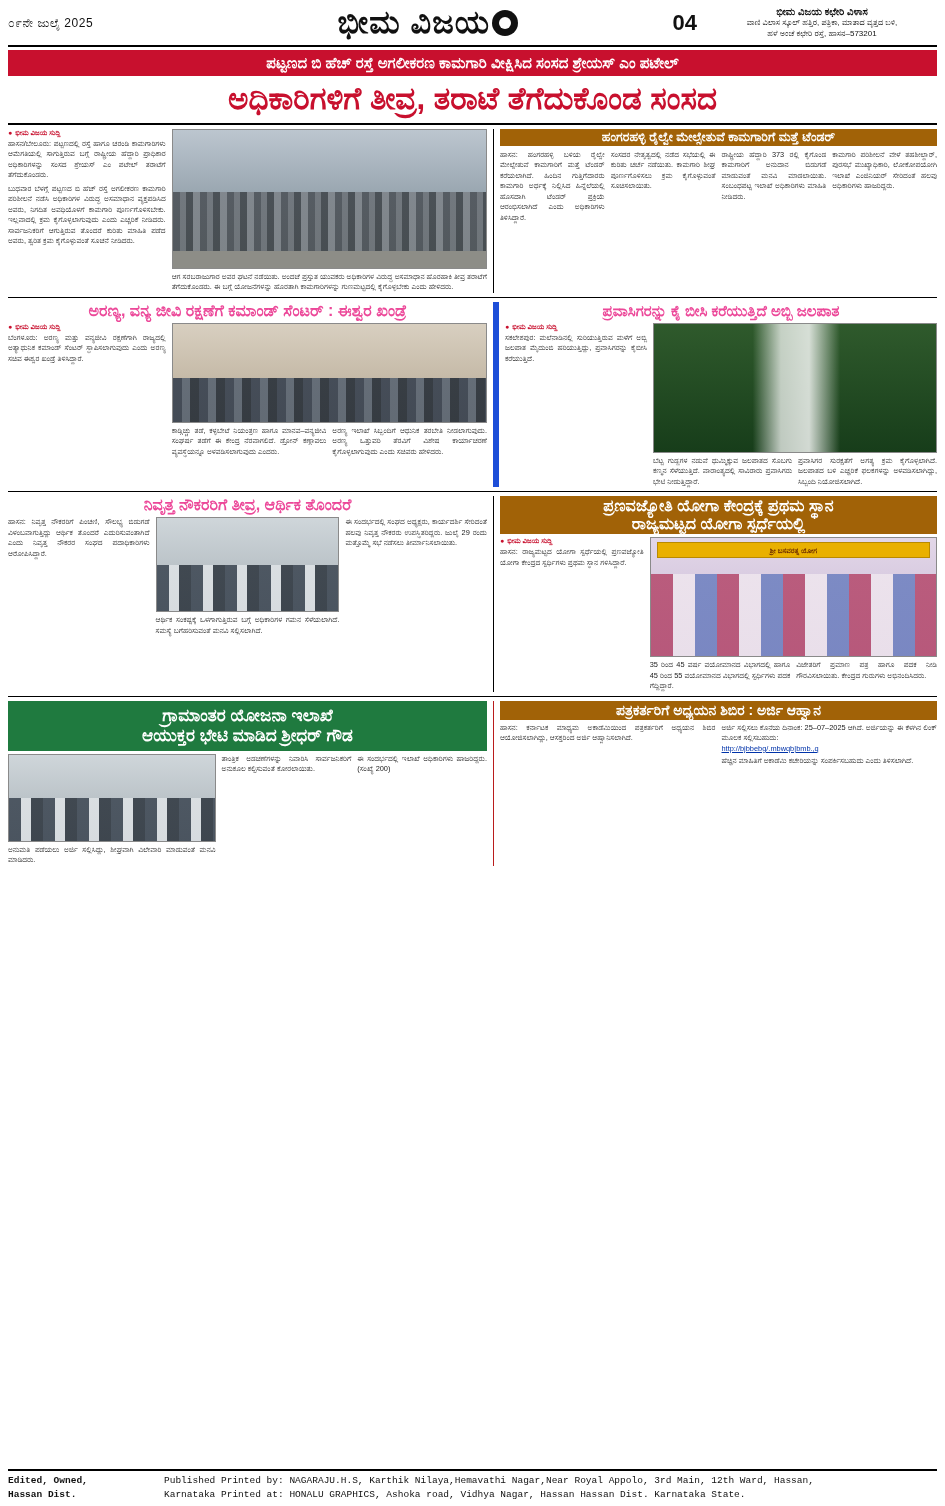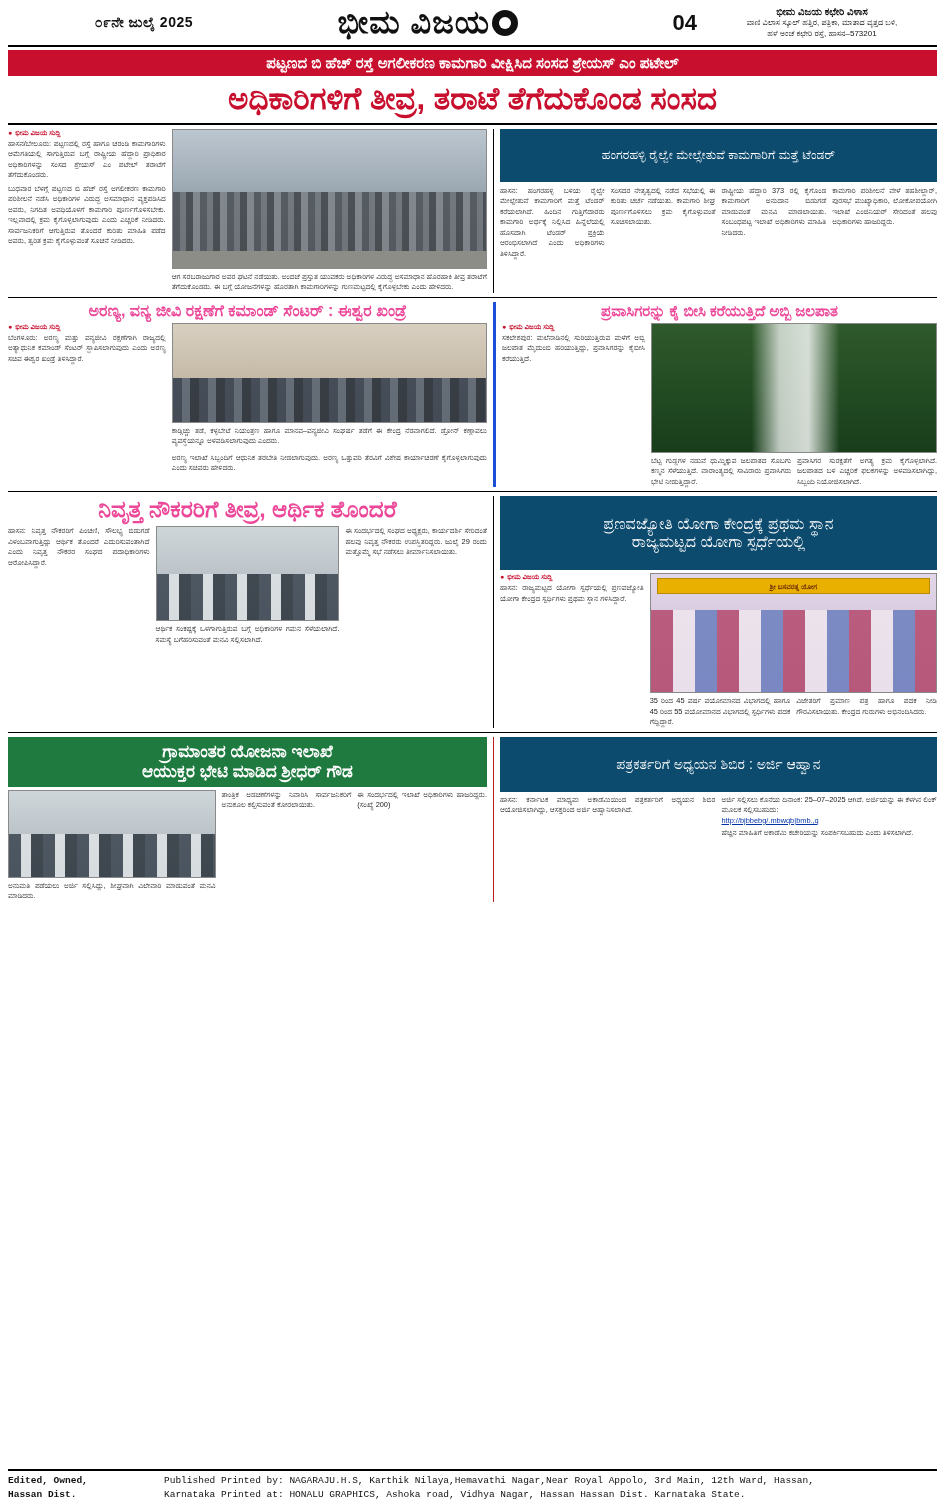--- a/index.html
+++ b/index.html
@@ -9,42 +9,42 @@
     height: 1506px;
     background: #ffffff;
     font-family: "Liberation Sans", sans-serif;
     color: #111;
     overflow: hidden;
   }
   .page { width:945px; height:1506px; position:relative; padding:4px 8px; }
 
   
   .masthead { display:flex; align-items:center; justify-content:space-between; border-bottom:2px solid #000; padding-bottom:4px; }
-  .mh-date { font-size:14px; font-weight:bold; letter-spacing:.5px; width:185px;text-align:right; }
+  .mh-date { font-size:12px; font-weight:normal; letter-spacing:.5px; width:185px; }
   .mh-center { flex:1; text-align:center; }
   .mh-title { font-size:32px; font-weight:bold; letter-spacing:1px; display:flex; align-items:center; justify-content:center; gap:2px; }
   .mh-logo { width:26px; height:26px; border-radius:50%; background:#111; display:inline-block; position:relative; }
   .mh-logo::after { content:""; position:absolute; inset:7px; background:#fff; border-radius:50%; }
   .mh-pageno { font-size:22px; font-weight:bold; padding:0 10px; }
   .mh-right { width:230px; font-size:8px; line-height:1.35; text-align:center; }
   .mh-right .r1 { font-weight:bold; font-size:10px; }
 
   
   .kicker { background:#c8102e; color:#fff; text-align:center; font-size:15px; font-weight:bold; padding:4px 2px; margin-top:3px; }
   .headline { color:#c8102e; text-align:center; font-size:31px; font-weight:bold; line-height:1.15; padding:5px 0 6px; border-bottom:2px solid #000; }
 
   
   .rule { border-top:1px solid #000; }
   .cols { display:flex; gap:6px; }
   .col { flex:1; }
   .body-text { font-size:7.4px; line-height:1.42; text-align:justify; color:#1a1a1a; }
   .byline { color:#c8102e; font-size:7px; font-weight:bold; margin-bottom:2px; }
   .byline::before { content:"\25CF"; color:#c8102e; margin-right:3px; font-size:7px; }
 
-  .sec-title-red { background:#0c4a6e; color:#fff; text-align:center; font-weight:normal; padding:19px 4px; }
+  .sec-title-red { background:#a16207; color:#fff; text-align:center; font-weight:bold; padding:1px 4px; }
   .sec-title-green { background:#1f7a3f; color:#fff; text-align:center; font-weight:bold; padding:5px 4px; }
   .sec-title-plain { color:#ec4899; text-align:center; font-weight:bold; }
 
   .photo { background:#cfcfcf; border:1px solid #8a8a8a; position:relative; overflow:hidden; }
   .photo .ph-sky { position:absolute; inset:0; background:linear-gradient(#bcc6cf, #9aa7b1 45%, #7c8a86 100%); }
   .photo .ph-people { position:absolute; left:0; right:0; bottom:0; height:55%; background:
       repeating-linear-gradient(90deg, #4a4f55 0 7px, #6b7076 7px 13px, #3d4247 13px 20px, #7d8288 20px 27px); opacity:.85; }
   .photo .ph-ground { position:absolute; left:0; right:0; bottom:0; height:12%; background:#8d8d87; }
 
   .photo.office .ph-sky { background:linear-gradient(#d8cfc0,#b6a994); }
@@ -129,29 +129,29 @@
       <div class="cols" style="margin-top:3px;">
         <div class="col">
           <div class="byline">ಭೀಮ ವಿಜಯ ಸುದ್ದಿ</div>
           <div class="body-text">ಬೆಂಗಳೂರು: ಅರಣ್ಯ ಮತ್ತು ವನ್ಯಜೀವಿ ರಕ್ಷಣೆಗಾಗಿ ರಾಜ್ಯದಲ್ಲಿ ಅತ್ಯಾಧುನಿಕ ಕಮಾಂಡ್ ಸೆಂಟರ್ ಸ್ಥಾಪಿಸಲಾಗುವುದು ಎಂದು ಅರಣ್ಯ ಸಚಿವ ಈಶ್ವರ ಖಂಡ್ರೆ ತಿಳಿಸಿದ್ದಾರೆ.</div>
         </div>
         <div class="col" style="flex:2;">
           <div class="photo office" style="height:100px;">
             <div class="ph-sky"></div>
               <div class="ph-people"></div>
           </div>
-          <div class="cols" style="margin-top:3px;flex-direction:column;">
+          <div class="cols" style="margin-top:3px;">
             <div class="col body-text">ಕಾಡ್ಗಿಚ್ಚು ತಡೆ, ಕಳ್ಳಬೇಟೆ ನಿಯಂತ್ರಣ ಹಾಗೂ ಮಾನವ–ವನ್ಯಜೀವಿ ಸಂಘರ್ಷ ತಡೆಗೆ ಈ ಕೇಂದ್ರ ನೆರವಾಗಲಿದೆ. ಡ್ರೋನ್ ಕಣ್ಗಾವಲು ವ್ಯವಸ್ಥೆಯನ್ನೂ ಅಳವಡಿಸಲಾಗುವುದು ಎಂದರು.</div>
             <div class="col body-text">ಅರಣ್ಯ ಇಲಾಖೆ ಸಿಬ್ಬಂದಿಗೆ ಆಧುನಿಕ ತರಬೇತಿ ನೀಡಲಾಗುವುದು. ಅರಣ್ಯ ಒತ್ತುವರಿ ತೆರವಿಗೆ ವಿಶೇಷ ಕಾರ್ಯಾಚರಣೆ ಕೈಗೊಳ್ಳಲಾಗುವುದು ಎಂದು ಸಚಿವರು ಹೇಳಿದರು.</div>
           </div>
         </div>
       </div>
     </div>
 
-    <div style="width:445px; border-left:3px solid #1d4ed8; padding-left:6px;">
+    <div style="width:445px; border-left:6px solid #1d4ed8; padding-left:6px;">
       <div class="sec-title-plain" style="font-size:15px;">ಪ್ರವಾಸಿಗರನ್ನು ಕೈ ಬೀಸಿ ಕರೆಯುತ್ತಿದೆ ಅಬ್ಬಿ ಜಲಪಾತ</div>
       <div class="cols" style="margin-top:3px;">
         <div class="col">
           <div class="byline">ಭೀಮ ವಿಜಯ ಸುದ್ದಿ</div>
           <div class="body-text">ಸಕಲೇಶಪುರ: ಮಲೆನಾಡಿನಲ್ಲಿ ಸುರಿಯುತ್ತಿರುವ ಮಳೆಗೆ ಅಬ್ಬಿ ಜಲಪಾತ ಮೈದುಂಬಿ ಹರಿಯುತ್ತಿದ್ದು, ಪ್ರವಾಸಿಗರನ್ನು ಕೈಬೀಸಿ ಕರೆಯುತ್ತಿದೆ.</div>
         </div>
         <div class="col" style="flex:2;">
           <div class="photo falls" style="height:130px;">
             <div class="ph-sky"></div>
               <div class="ph-people"></div>
@@ -163,21 +163,21 @@
         </div>
       </div>
     </div>
   </div>
 
   <div class="rule" style="margin-top:4px;"></div>
 
   <div class="cols" style="margin-top:4px;">
 
     <div style="width:480px;">
-      <div class="sec-title-plain" style="font-size:23px;">ನಿವೃತ್ತ ನೌಕರರಿಗೆ ತೀವ್ರ, ಆರ್ಥಿಕ ತೊಂದರೆ</div>
+      <div class="sec-title-plain" style="font-size:16px;">ನಿವೃತ್ತ ನೌಕರರಿಗೆ ತೀವ್ರ, ಆರ್ಥಿಕ ತೊಂದರೆ</div>
       <div class="cols" style="margin-top:3px;">
         <div class="col body-text">ಹಾಸನ: ನಿವೃತ್ತ ನೌಕರರಿಗೆ ಪಿಂಚಣಿ, ಸೌಲಭ್ಯ ಬಿಡುಗಡೆ ವಿಳಂಬವಾಗುತ್ತಿದ್ದು ಆರ್ಥಿಕ ತೊಂದರೆ ಎದುರಿಸುವಂತಾಗಿದೆ ಎಂದು ನಿವೃತ್ತ ನೌಕರರ ಸಂಘದ ಪದಾಧಿಕಾರಿಗಳು ಆರೋಪಿಸಿದ್ದಾರೆ.</div>
         <div class="col" style="flex:1.3;">
           <div class="photo desk" style="height:95px;">
             <div class="ph-sky"></div>
               <div class="ph-people"></div>
           </div>
           <div class="body-text" style="margin-top:3px;">ಆರ್ಥಿಕ ಸಂಕಷ್ಟಕ್ಕೆ ಒಳಗಾಗುತ್ತಿರುವ ಬಗ್ಗೆ ಅಧಿಕಾರಿಗಳ ಗಮನ ಸೆಳೆಯಲಾಗಿದೆ. ಸಮಸ್ಯೆ ಬಗೆಹರಿಸುವಂತೆ ಮನವಿ ಸಲ್ಲಿಸಲಾಗಿದೆ.</div>
         </div>
         <div class="col body-text">ಈ ಸಂದರ್ಭದಲ್ಲಿ ಸಂಘದ ಅಧ್ಯಕ್ಷರು, ಕಾರ್ಯದರ್ಶಿ ಸೇರಿದಂತೆ ಹಲವು ನಿವೃತ್ತ ನೌಕರರು ಉಪಸ್ಥಿತರಿದ್ದರು. ಜುಲೈ 29 ರಂದು ಮತ್ತೊಮ್ಮೆ ಸಭೆ ನಡೆಸಲು ತೀರ್ಮಾನಿಸಲಾಯಿತು.</div>

